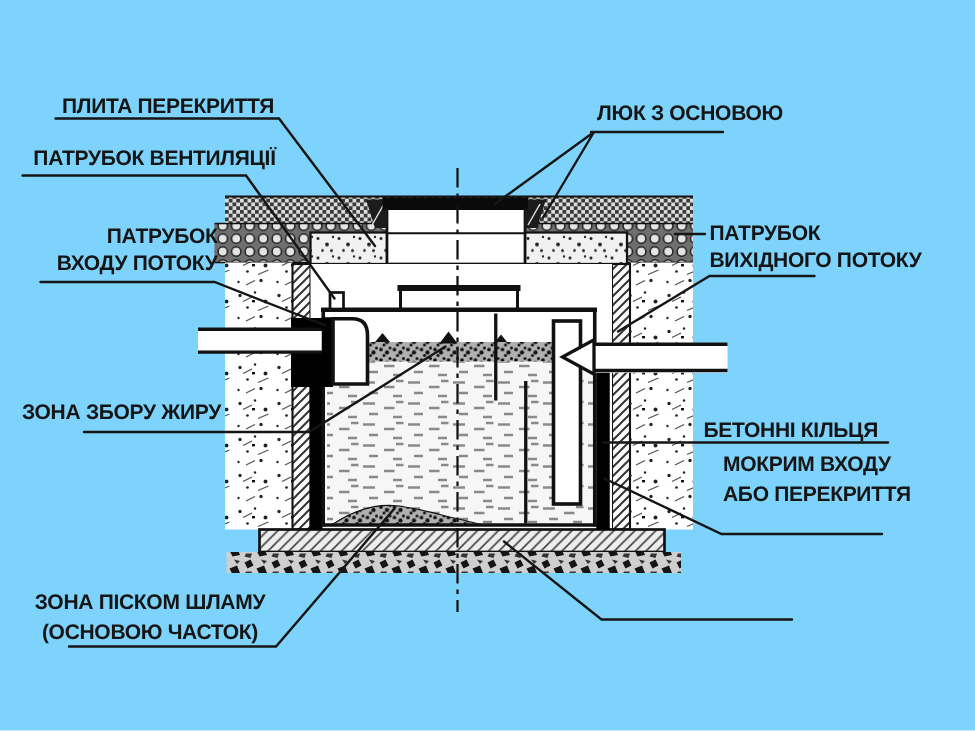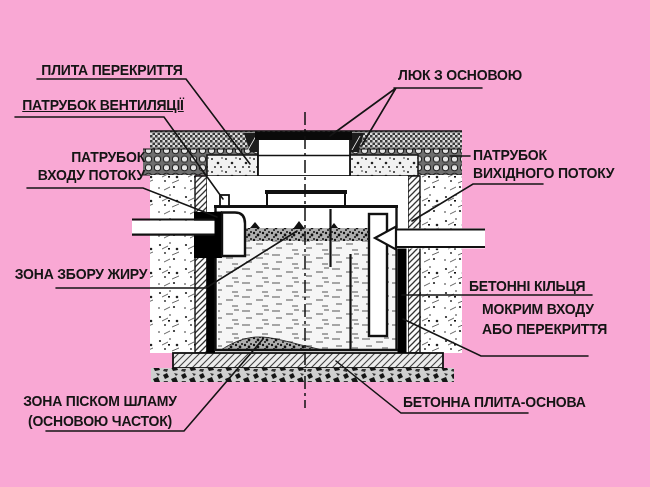--- a/index.html
+++ b/index.html
@@ -1,17 +1,17 @@
 <!DOCTYPE html>
 <html><head>
 <meta charset="utf-8">
 <style>
   html,body{margin:0;padding:0;background:#fff;}
   #stage{
-    position:relative;width:650px;height:487px;background:#f9a8d4;overflow:hidden;
+    position:relative;width:650px;height:487px;background:#7dd3fc;overflow:hidden;
     font-family:"Liberation Sans",sans-serif;
   }
   #drawing{position:absolute;left:0;top:0;}
   .lbl{
     position:absolute;color:#151515;font-size:14px;font-weight:700;
     line-height:18px;letter-spacing:-0.2px;white-space:nowrap;
   }
   .lbl.center{text-align:center;}
   .lbl.right{text-align:right;}
   .lbl .ln{display:block;}
@@ -177,21 +177,21 @@
       <path d="M56,288 H206 L297,231"></path>
       <path d="M402,295 H592"></path>
       <path d="M588,356 H481 L403,319"></path>
       <path d="M46,431 H184 L263,339"></path>
       <path d="M528,413 H401 L336,361"></path>
     </g>
   </svg>
 
   <div class="lbl center" style="left:36px;top:61px;width:152px;">ПЛИТА ПЕРЕКРИТТЯ</div>
 
-  <div class="lbl center" style="left:14px;top:96px;width:178px;text-decoration:underline;">ПАТРУБОК ВЕНТИЛЯЦІЇ</div>
+  <div class="lbl center" style="left:14px;top:96px;width:178px;">ПАТРУБОК ВЕНТИЛЯЦІЇ</div>
 
   <div class="lbl right" style="left:18px;top:148px;width:127px;">
     <span class="ln">ПАТРУБОК</span>
     <span class="ln">ВХОДУ ПОТОКУ</span>
   </div>
 
   <div class="lbl center" style="left:390px;top:66px;width:140px;text-align:center;">ЛЮК З ОСНОВОЮ</div>
 
   <div class="lbl" style="left:473px;top:146px;width:156px;">
     <span class="ln">ПАТРУБОК</span>
@@ -205,15 +205,14 @@
   <div class="lbl lh20" style="left:482px;top:299px;">
     <span class="ln">МОКРИМ ВХОДУ</span>
     <span class="ln">АБО ПЕРЕКРИТТЯ</span>
   </div>
 
   <div class="lbl lh20 center" style="left:18px;top:391px;width:164px;">
     <span class="ln">ЗОНА ПІСКОМ ШЛАМУ</span>
     <span class="ln">(ОСНОВОЮ ЧАСТОК)</span>
   </div>
 
-  <div class="lbl" style="left:403px;top:393px;">БЕТОННА ПЛИТА-ОСНОВА</div>
 
 </div>
 
 </body></html>

